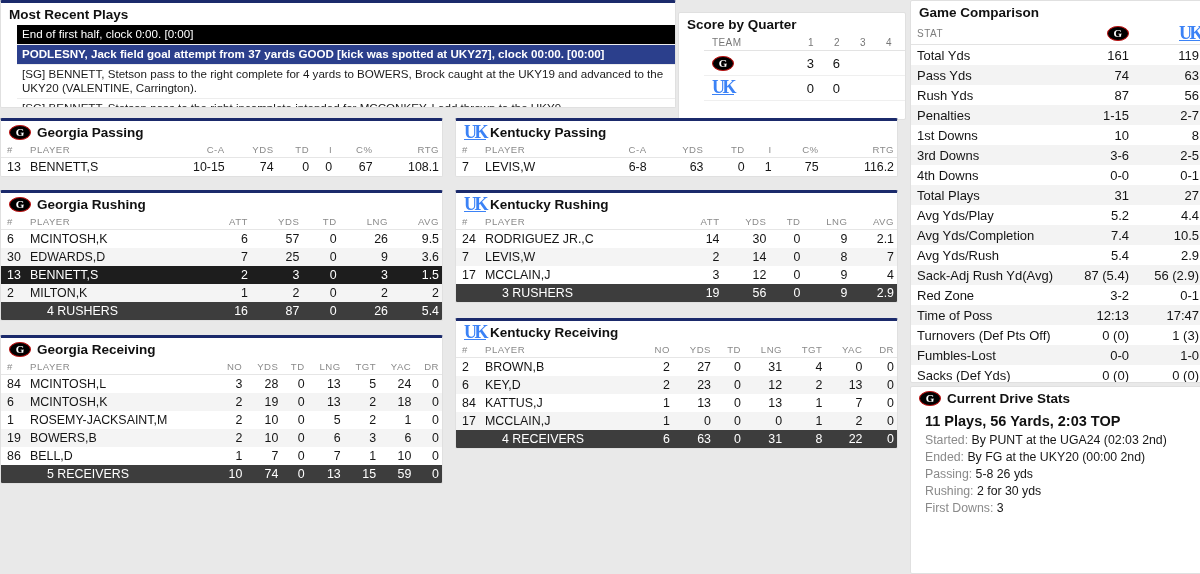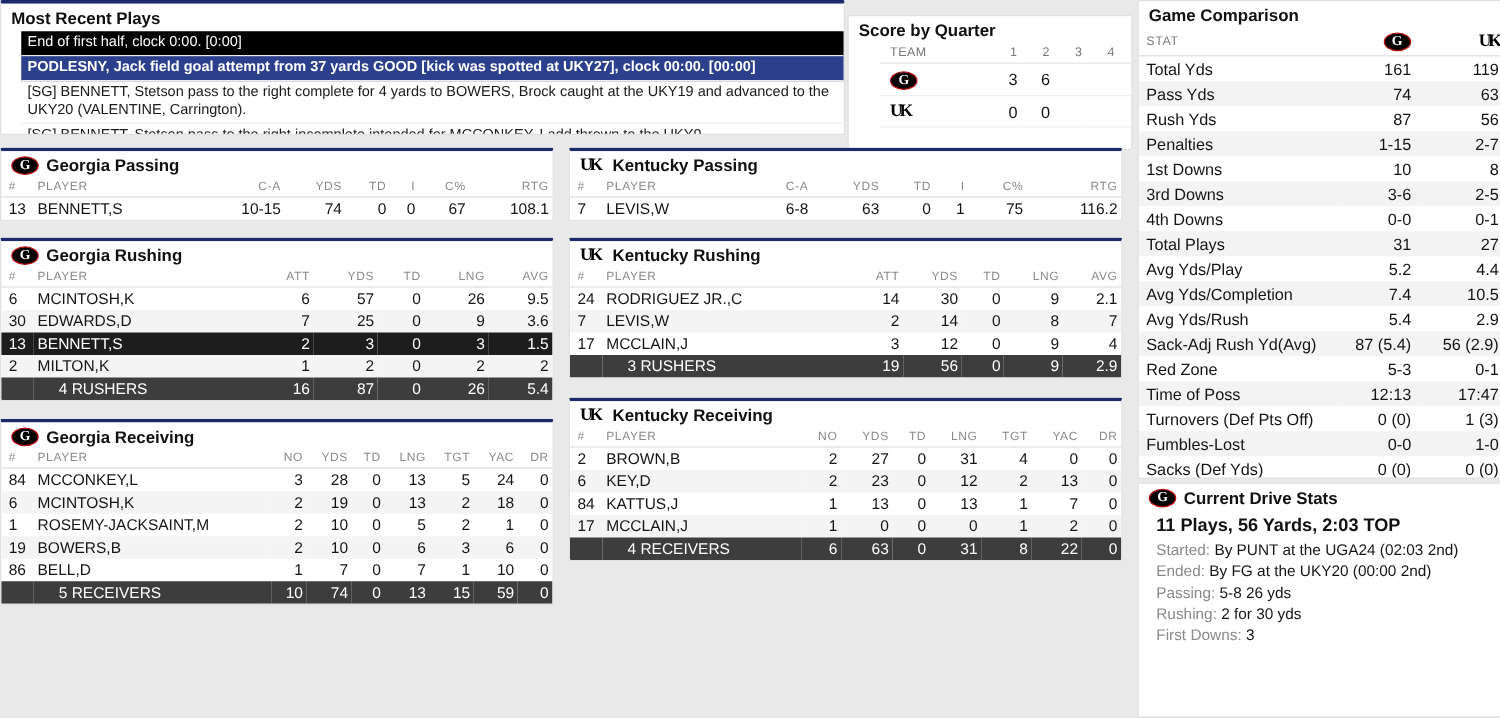--- a/index.html
+++ b/index.html
@@ -30,23 +30,24 @@
   .logo { display: inline-block; flex: none; }
   .logo-g {
     width: 22px; height: 15px; border-radius: 50%;
     background: #000; border: 1.5px solid #b11;
     color: #fff; font-weight: bold; font-size: 11px;
     line-height: 12px; text-align: center;
     font-family: "Liberation Serif", serif;
   }
   .logo-uk {
     width: 20px; height: 15px;
-    color: #000000; font-weight: bold; font-size: 14px;
+    color: #3b82f6; font-weight: bold; font-size: 18px;
     line-height: 15px; letter-spacing: -2.5px;
     font-family: "Liberation Serif", serif;
+    text-decoration: underline;
   }
 
   
   #plays { left: 0; top: 0; width: 676px; height: 108px; }
   .play-row {
     font-size: 11.6px; color: #1a1a1a;
     padding: 2px 5px 3px 5px;
     line-height: 14px;
     border-bottom: 1px solid #ededed;
     margin-left: 16px;
@@ -384,21 +385,21 @@
             <th>TD</th>
             <th>LNG</th>
             <th>TGT</th>
             <th>YAC</th>
             <th>DR</th>
           </tr>
         </thead>
       <tbody class="recv-body">
           <tr>
             <td class="num">84</td>
-            <td class="plr">MCCONKEY,L</td>
+            <td class="plr">MCINTOSH,L</td>
             <td>3</td>
             <td>28</td>
             <td>0</td>
             <td>13</td>
             <td>5</td>
             <td>24</td>
             <td>0</td>
           </tr>
           <tr class="alt">
             <td class="num">6</td>
@@ -609,21 +610,21 @@
             <td>5.4</td>
             <td>2.9</td>
           </tr>
           <tr class="alt">
             <td class="label">Sack-Adj Rush Yd(Avg)</td>
             <td>87 (5.4)</td>
             <td>56 (2.9)</td>
           </tr>
           <tr>
             <td class="label">Red Zone</td>
-            <td>5-3</td>
+            <td>3-2</td>
             <td>0-1</td>
           </tr>
           <tr class="alt">
             <td class="label">Time of Poss</td>
             <td>12:13</td>
             <td>17:47</td>
           </tr>
           <tr>
             <td class="label">Turnovers (Def Pts Off)</td>
             <td>0 (0)</td>

